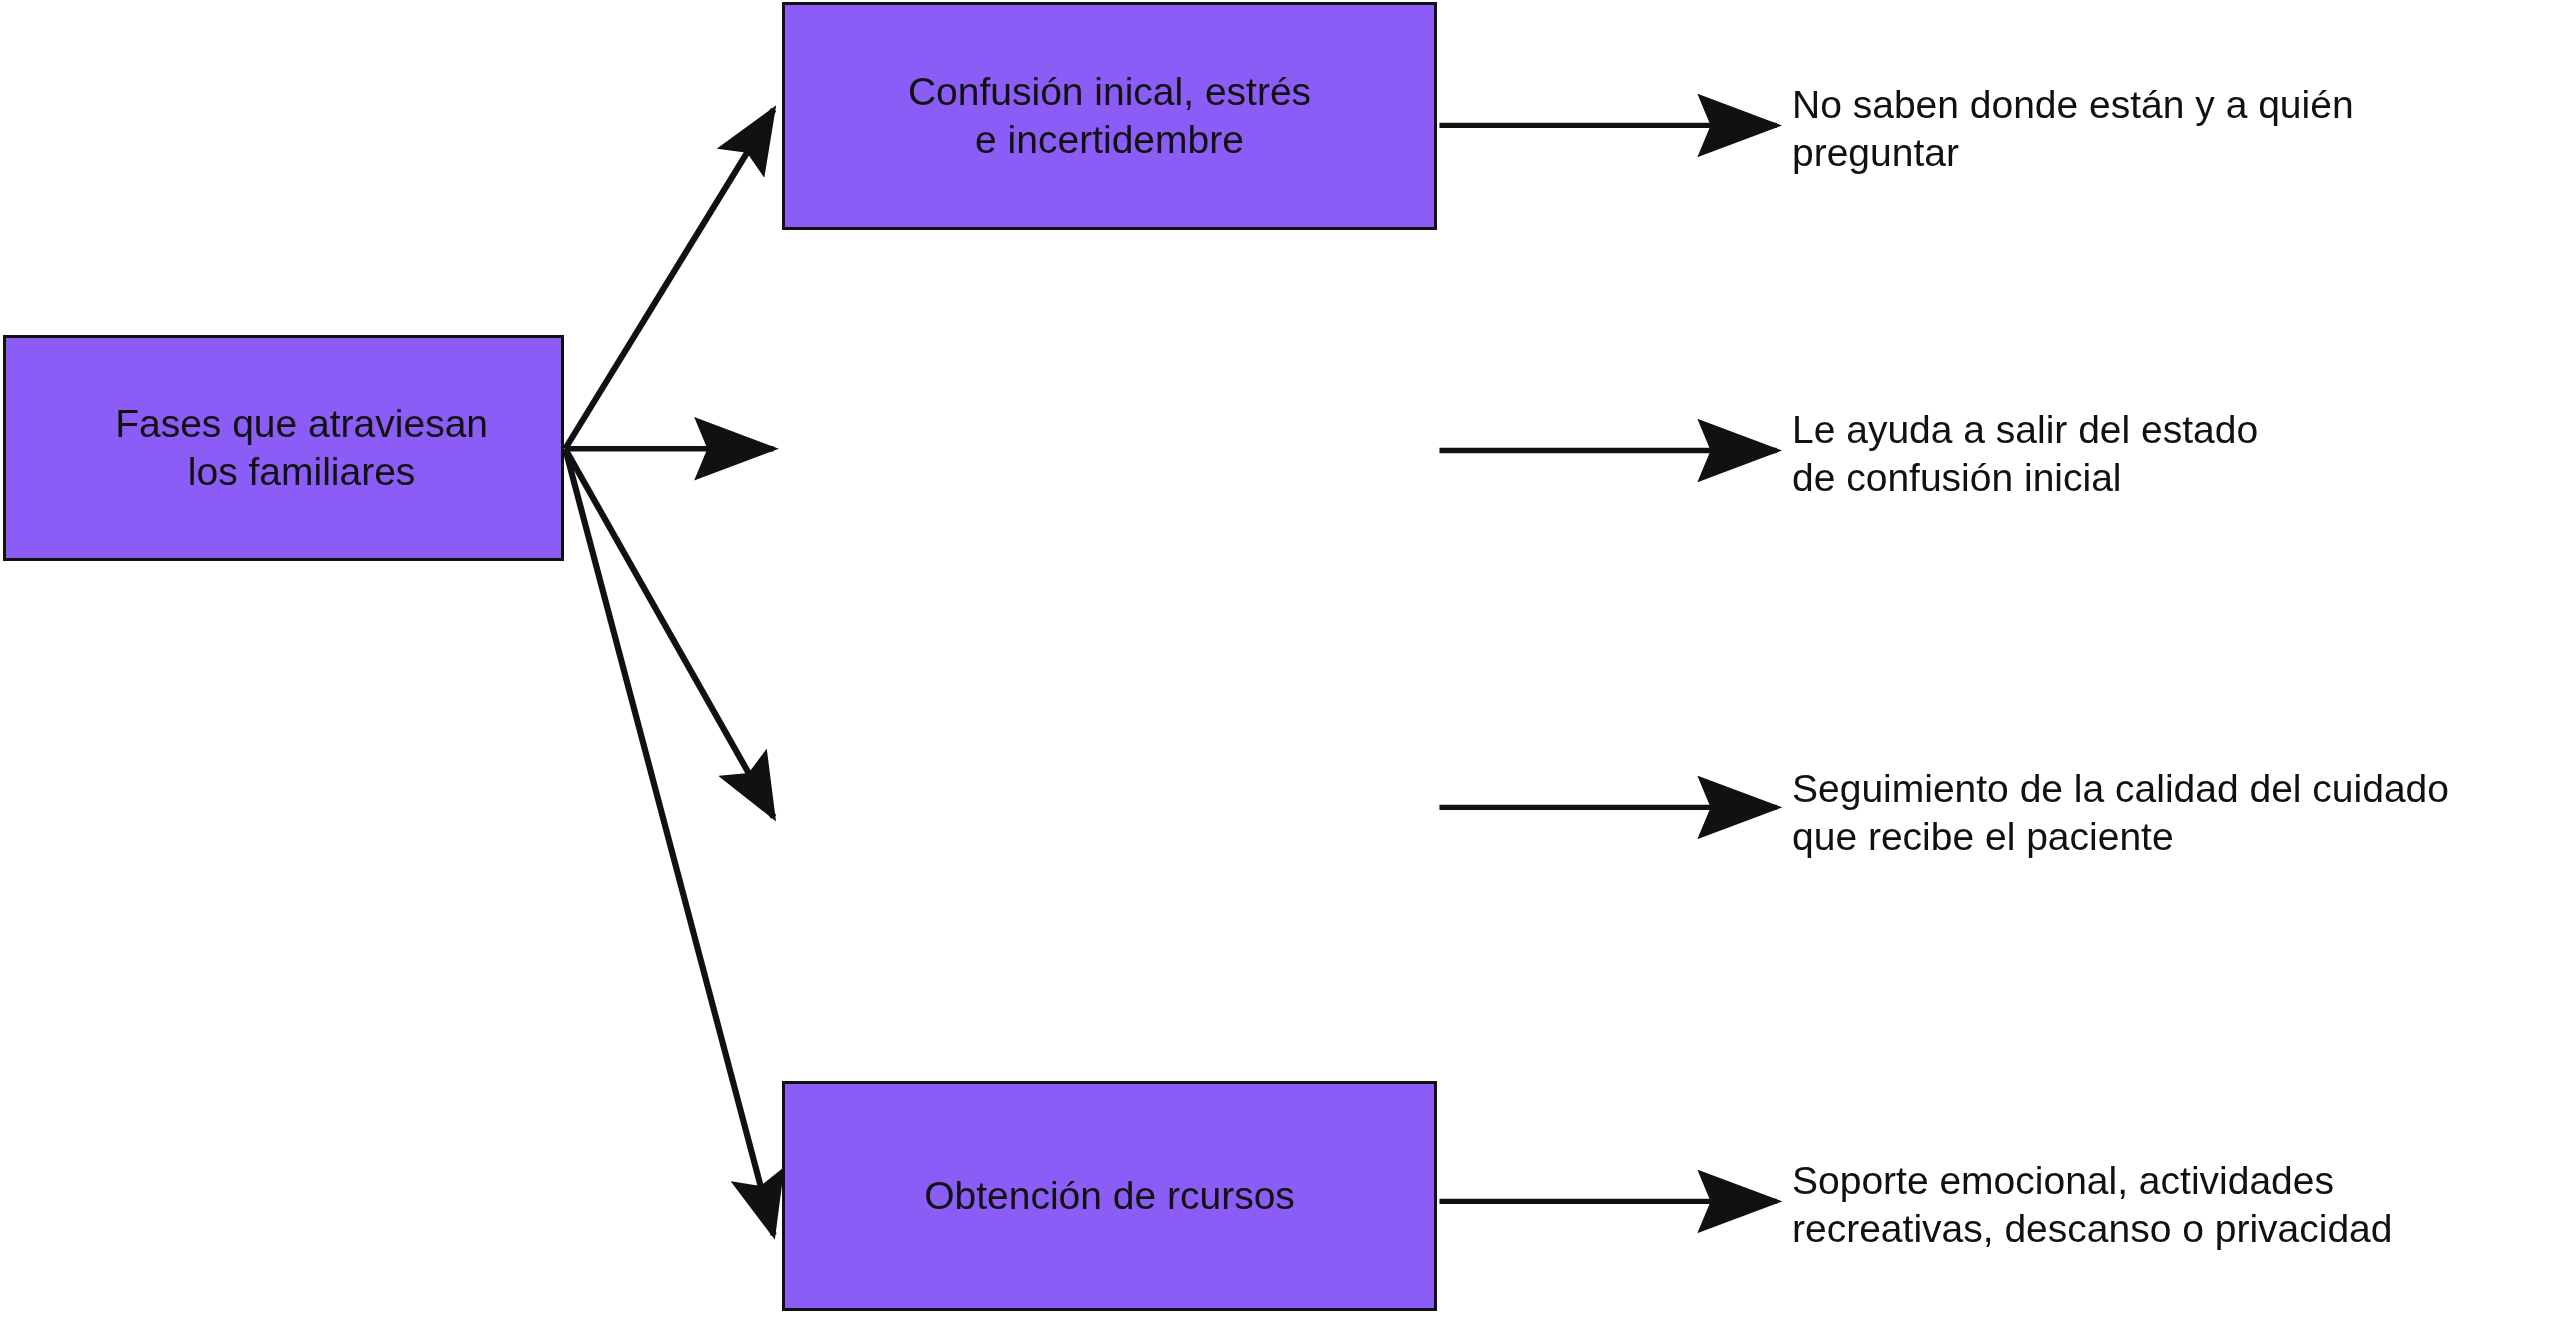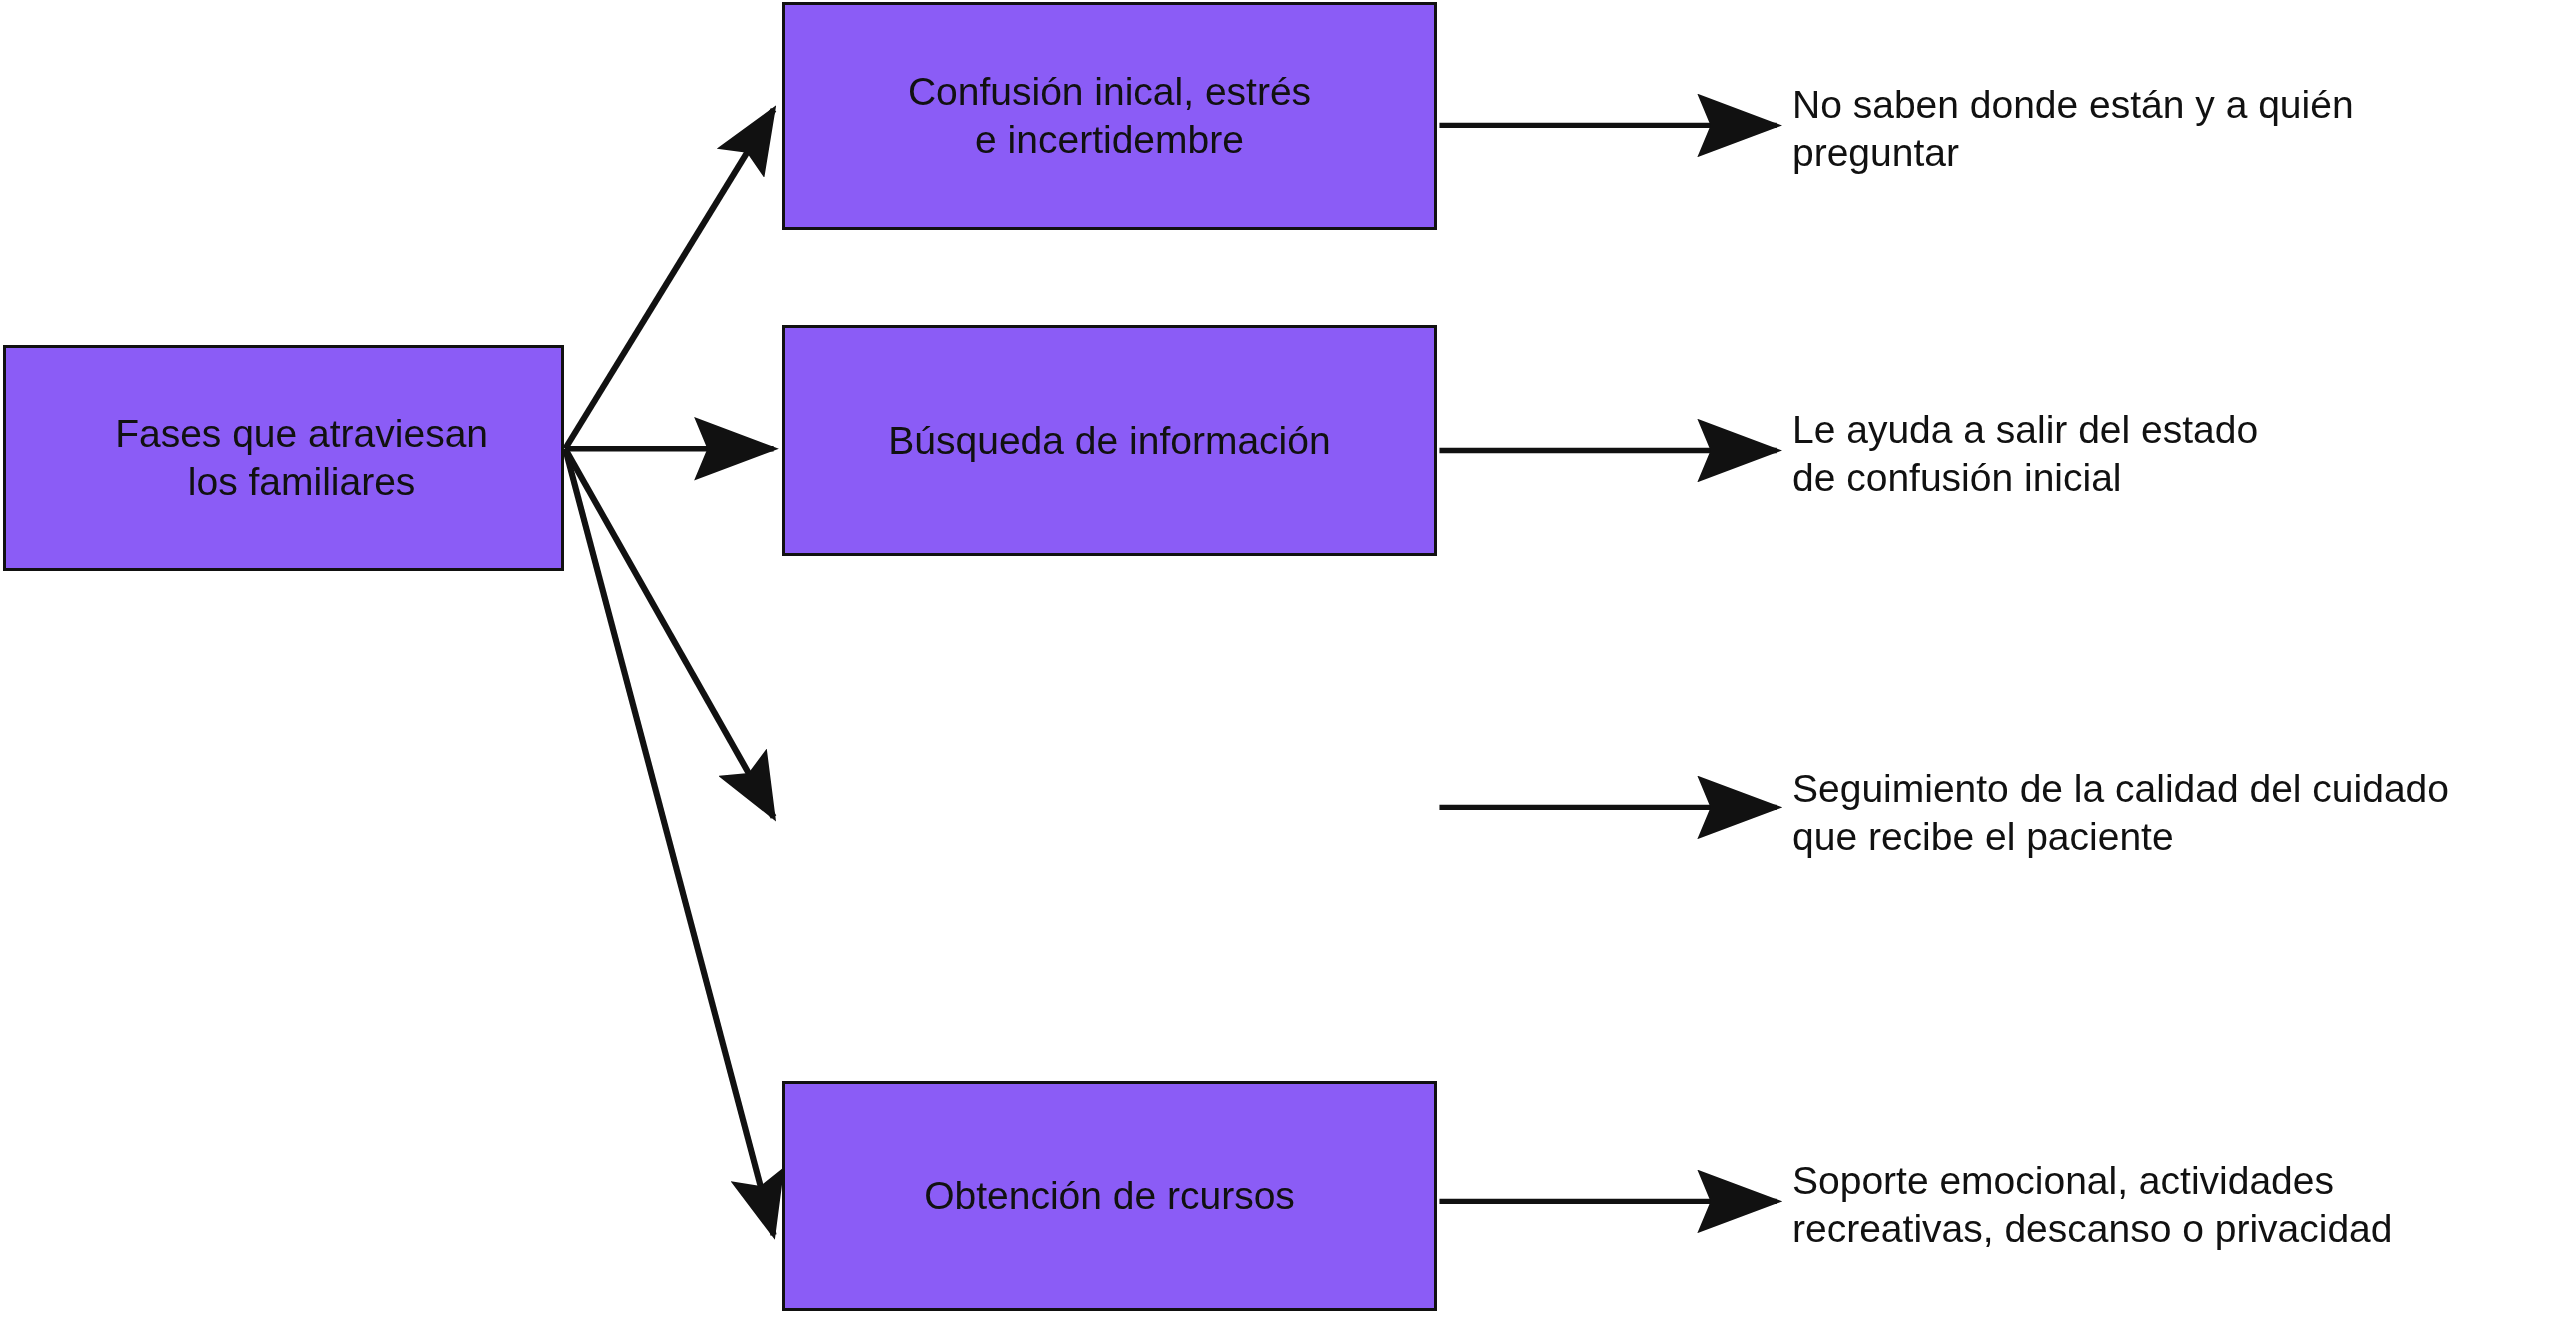--- a/index.html
+++ b/index.html
@@ -41,21 +41,21 @@
   }
   .outcome-text {
     position: absolute;
     font-size: 39px;
     line-height: 1.22;
     color: #111111;
     white-space: pre-line;
     text-align: left;
   }
   
-  #node-root      { left: 2.6px;   top: 345px;  width: 561px; height: 226px; padding-left: 37px; }
+  #node-root      { left: 2.6px;   top: 335px;  width: 561px; height: 226px; padding-left: 37px; }
   #node-phase-1   { left: 782px; top: 1.8px;    width: 655px; height: 228px; }
   #node-phase-2   { left: 782px; top: 325px;  width: 655px; height: 231px; }
   #node-phase-3   { left: 782px; top: 690px;  width: 655px; height: 228px; }
   #node-phase-4   { left: 782px; top: 1081px; width: 655px; height: 230px; }
 
   #outcome-1 { left: 1792px; top: 81px;   width: 795px; }
   #outcome-2 { left: 1792px; top: 406px;  width: 795px; }
   #outcome-3 { left: 1792px; top: 765px;  width: 812px; }
   #outcome-4 { left: 1792px; top: 1157px; width: 812px; }
 </style>
@@ -92,23 +92,20 @@
   <div class="node-box" id="node-root">
     <div class="node-label">Fases que atraviesan
 los familiares</div>
   </div>
 
   <div class="node-box" id="node-phase-1">
     <div class="node-label">Confusión inical, estrés
 e incertidembre</div>
   </div>
 
-  <div class="node-box" id="node-phase-2">
-    <div class="node-label">Búsqueda de información</div>
-  </div>
 
 
   <div class="node-box" id="node-phase-4">
     <div class="node-label">Obtención de rcursos</div>
   </div>
 
   <div class="outcome-text" id="outcome-1">No saben donde están y a quién
 preguntar</div>
   <div class="outcome-text" id="outcome-2">Le ayuda a salir del estado
 de confusión inicial</div>

